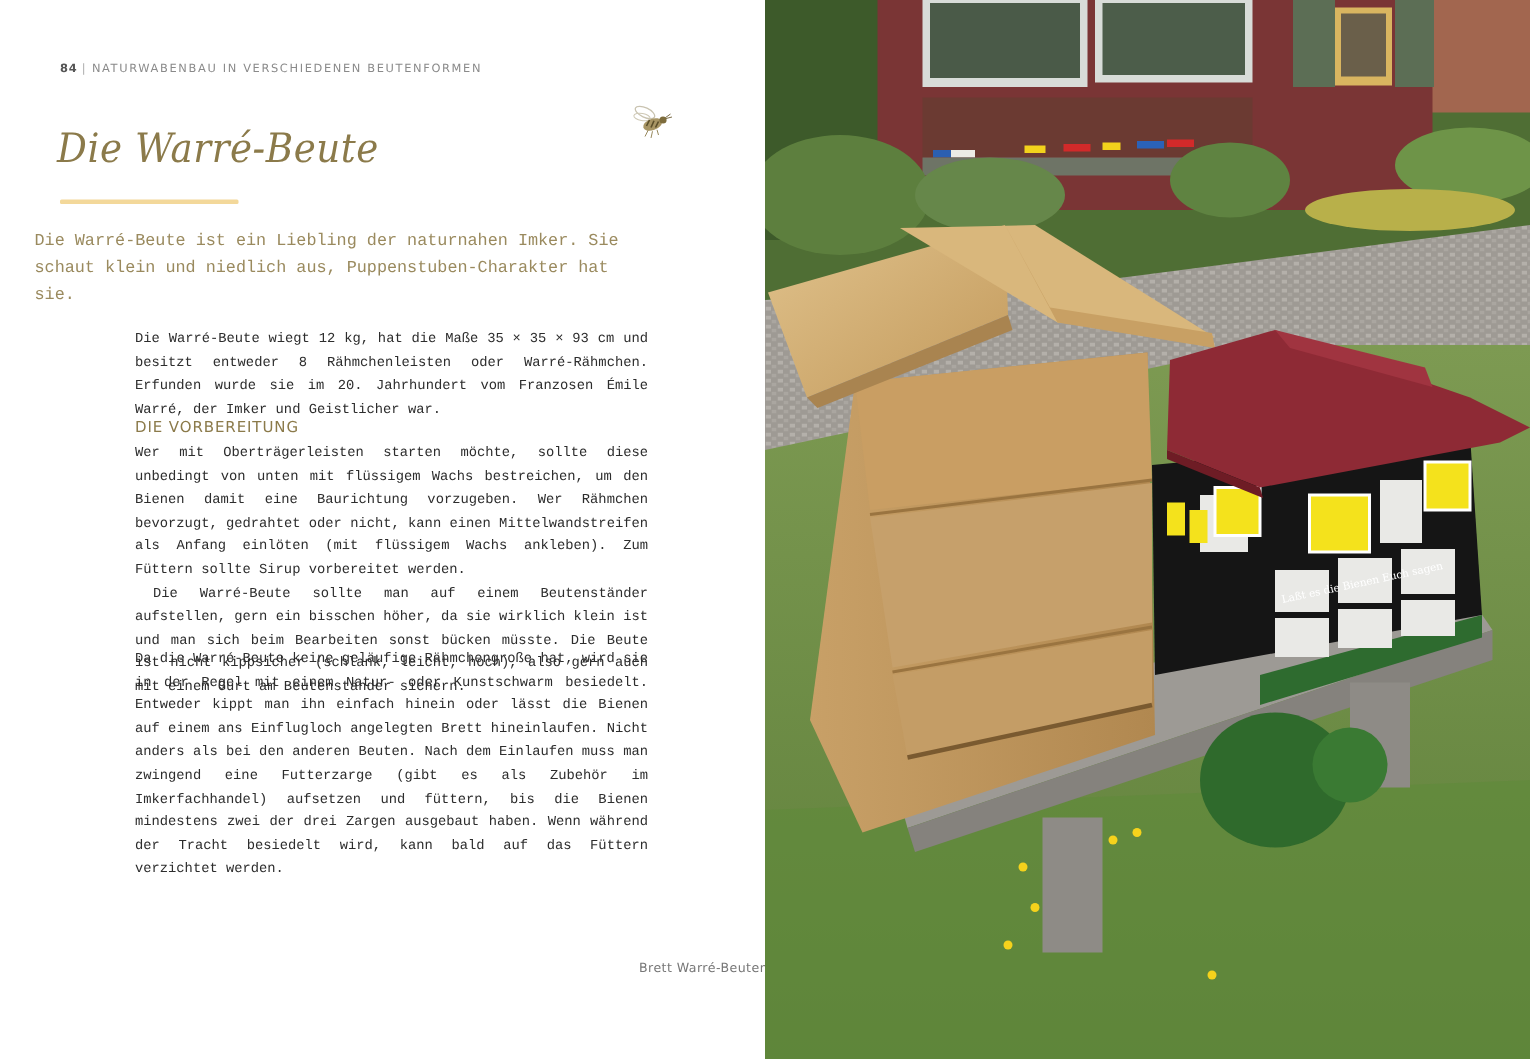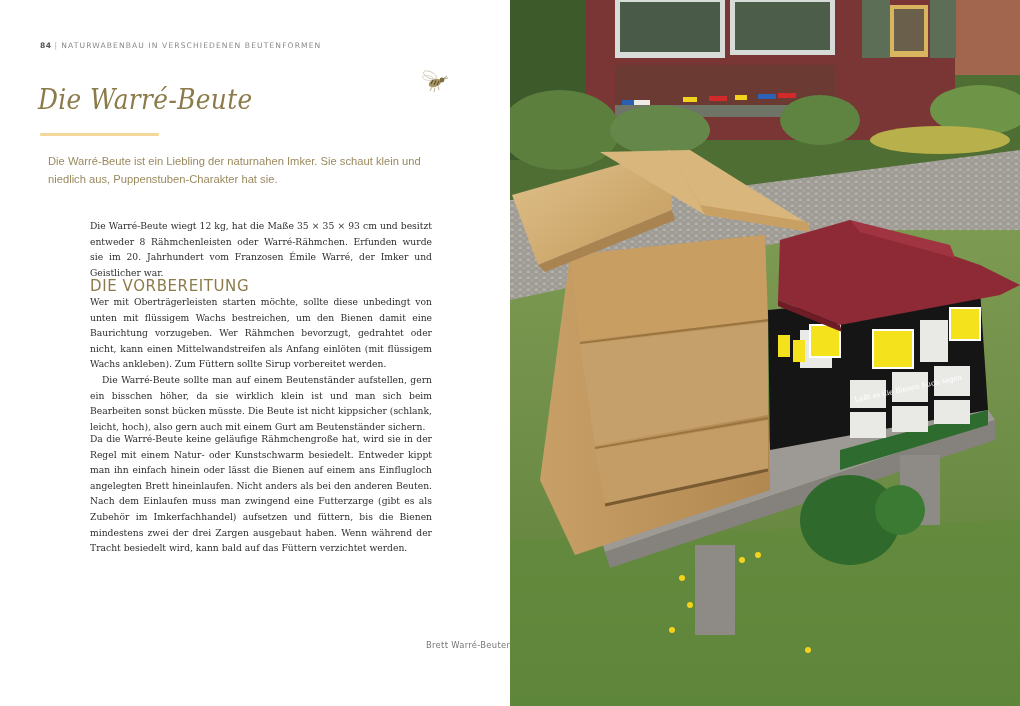--- a/index.html
+++ b/index.html
@@ -26,33 +26,33 @@
       position: absolute; left: 38px; top: 84px;
       font-family: "DejaVu Serif", serif; font-style: italic; font-weight: normal;
       font-size: 27px; color: #8b7a4a; letter-spacing: 0.4px; margin: 0;
       transform: scaleX(0.92); transform-origin: left center;
     }
     .title-rule {
       position: absolute; left: 40px; top: 133px; width: 119px; height: 3px;
       background: #f3d89a; border-radius: 1px;
     }
     .lead {
-      position: absolute; left: 48px; top: 152px; width: 400px;
-      font-family: Liberation Sans, sans-serif; font-size: 11.2px; line-height: 18px;
+      position: absolute; left: 23px; top: 152px; width: 400px;
+      font-family: Liberation Mono, monospace; font-size: 11.2px; line-height: 18px;
       color: #9a8a5e; margin: 0;
     }
     .body-col {
       position: absolute; left: 90px; top: 218px; width: 342px;
       font-family: "DejaVu Serif", serif; font-size: 9.2px; line-height: 15.6px; color: #2d2d2d;
     }
-    .body-col p { margin: 0; text-align: justify; }
+    .body-col p { margin: 0; text-align: justify; font-family: Liberation Mono, monospace; }
     .body-col p.indent { text-indent: 12px; }
     .body-col h3 {
       margin: 0; font-family: "DejaVu Sans", sans-serif; font-weight: normal;
-      font-size: 15px; letter-spacing: 0.6px; color: #8b7a4a; line-height: 16px;
+      font-size: 10px; letter-spacing: 0.6px; color: #8b7a4a; line-height: 16px;
     }
     .sec { position: absolute; left: 0; width: 342px; }
     .caption {
       position: absolute; right: 29px; top: 640px;
       font-family: "DejaVu Sans", sans-serif; font-size: 8.4px; color: #777; letter-spacing: 0.3px;
     }
     .page-right { position: absolute; left: 510px; top: 0; width: 510px; height: 706px; overflow: hidden; }
     .photo { width: 510px; height: 706px; display: block; }
   </style>
 </head>

